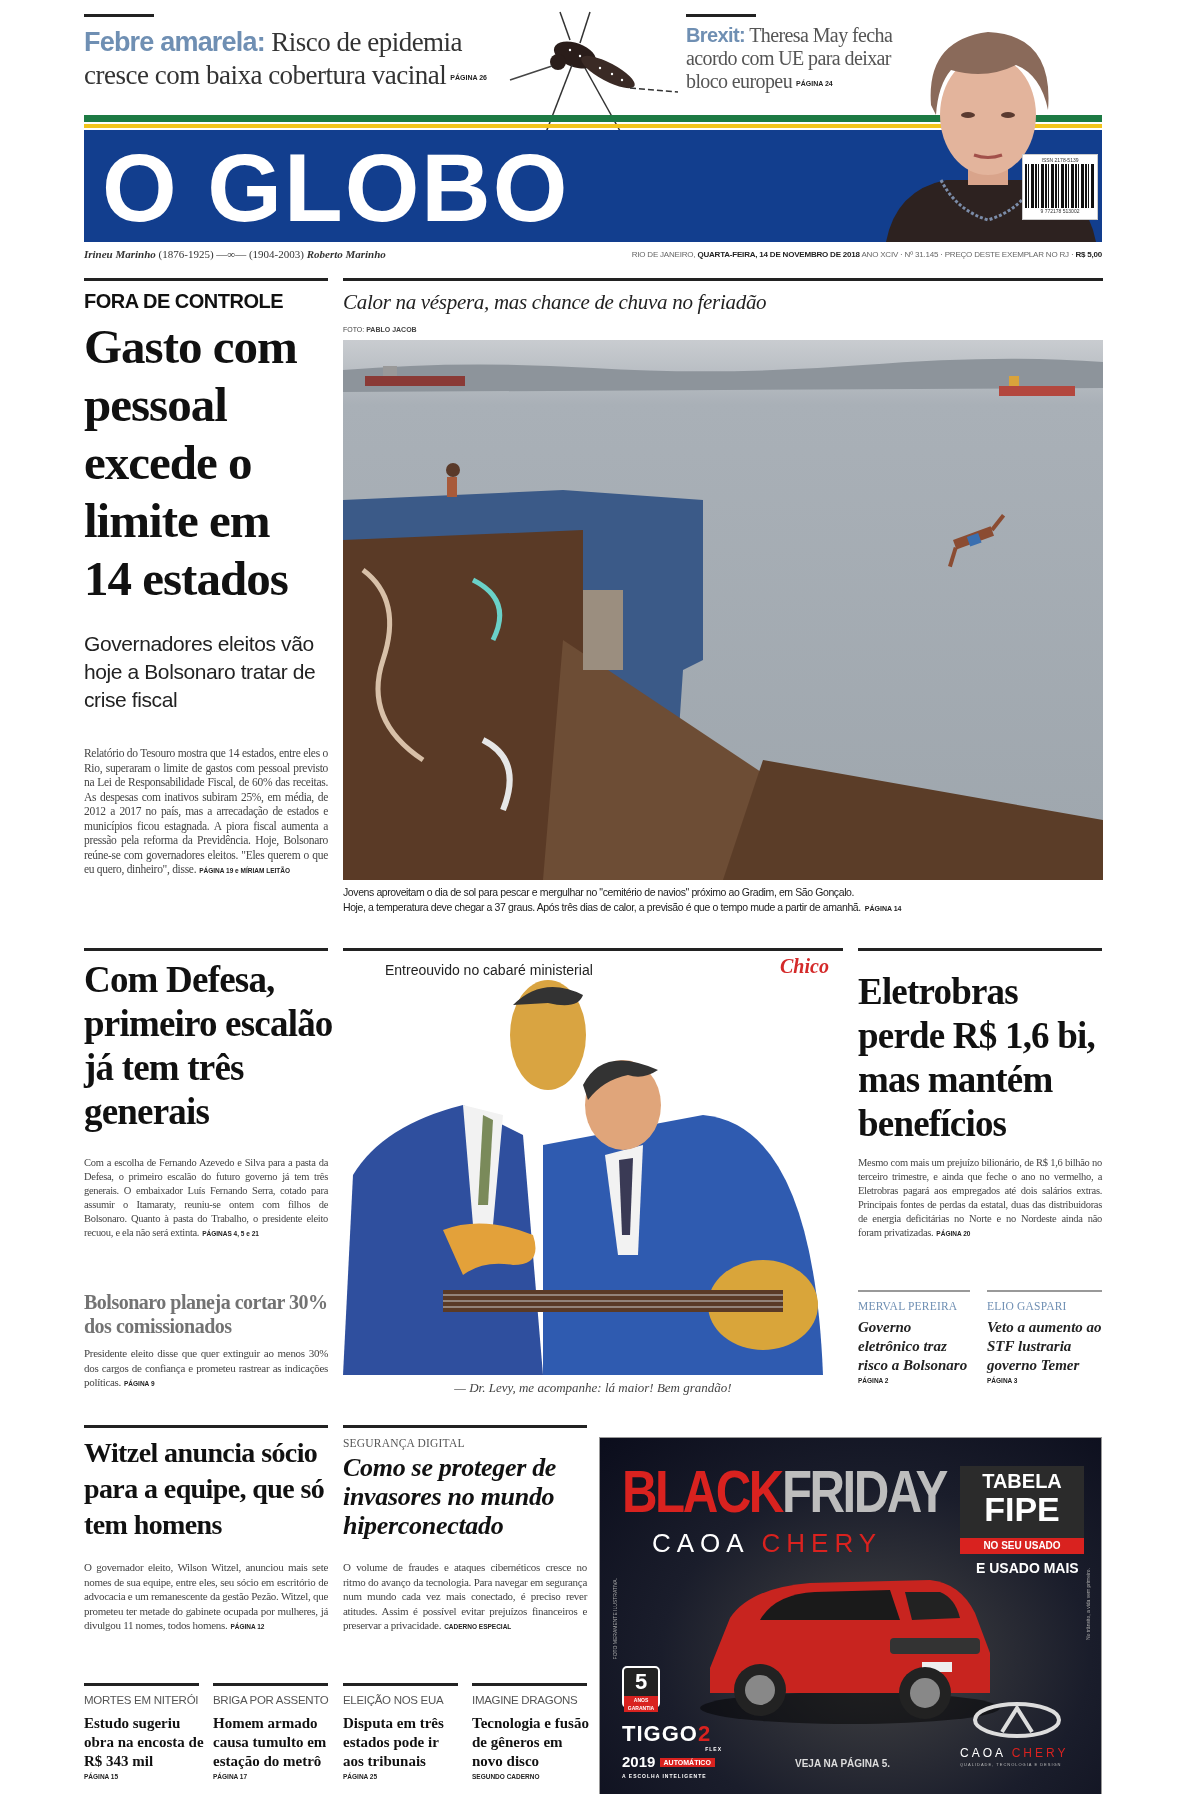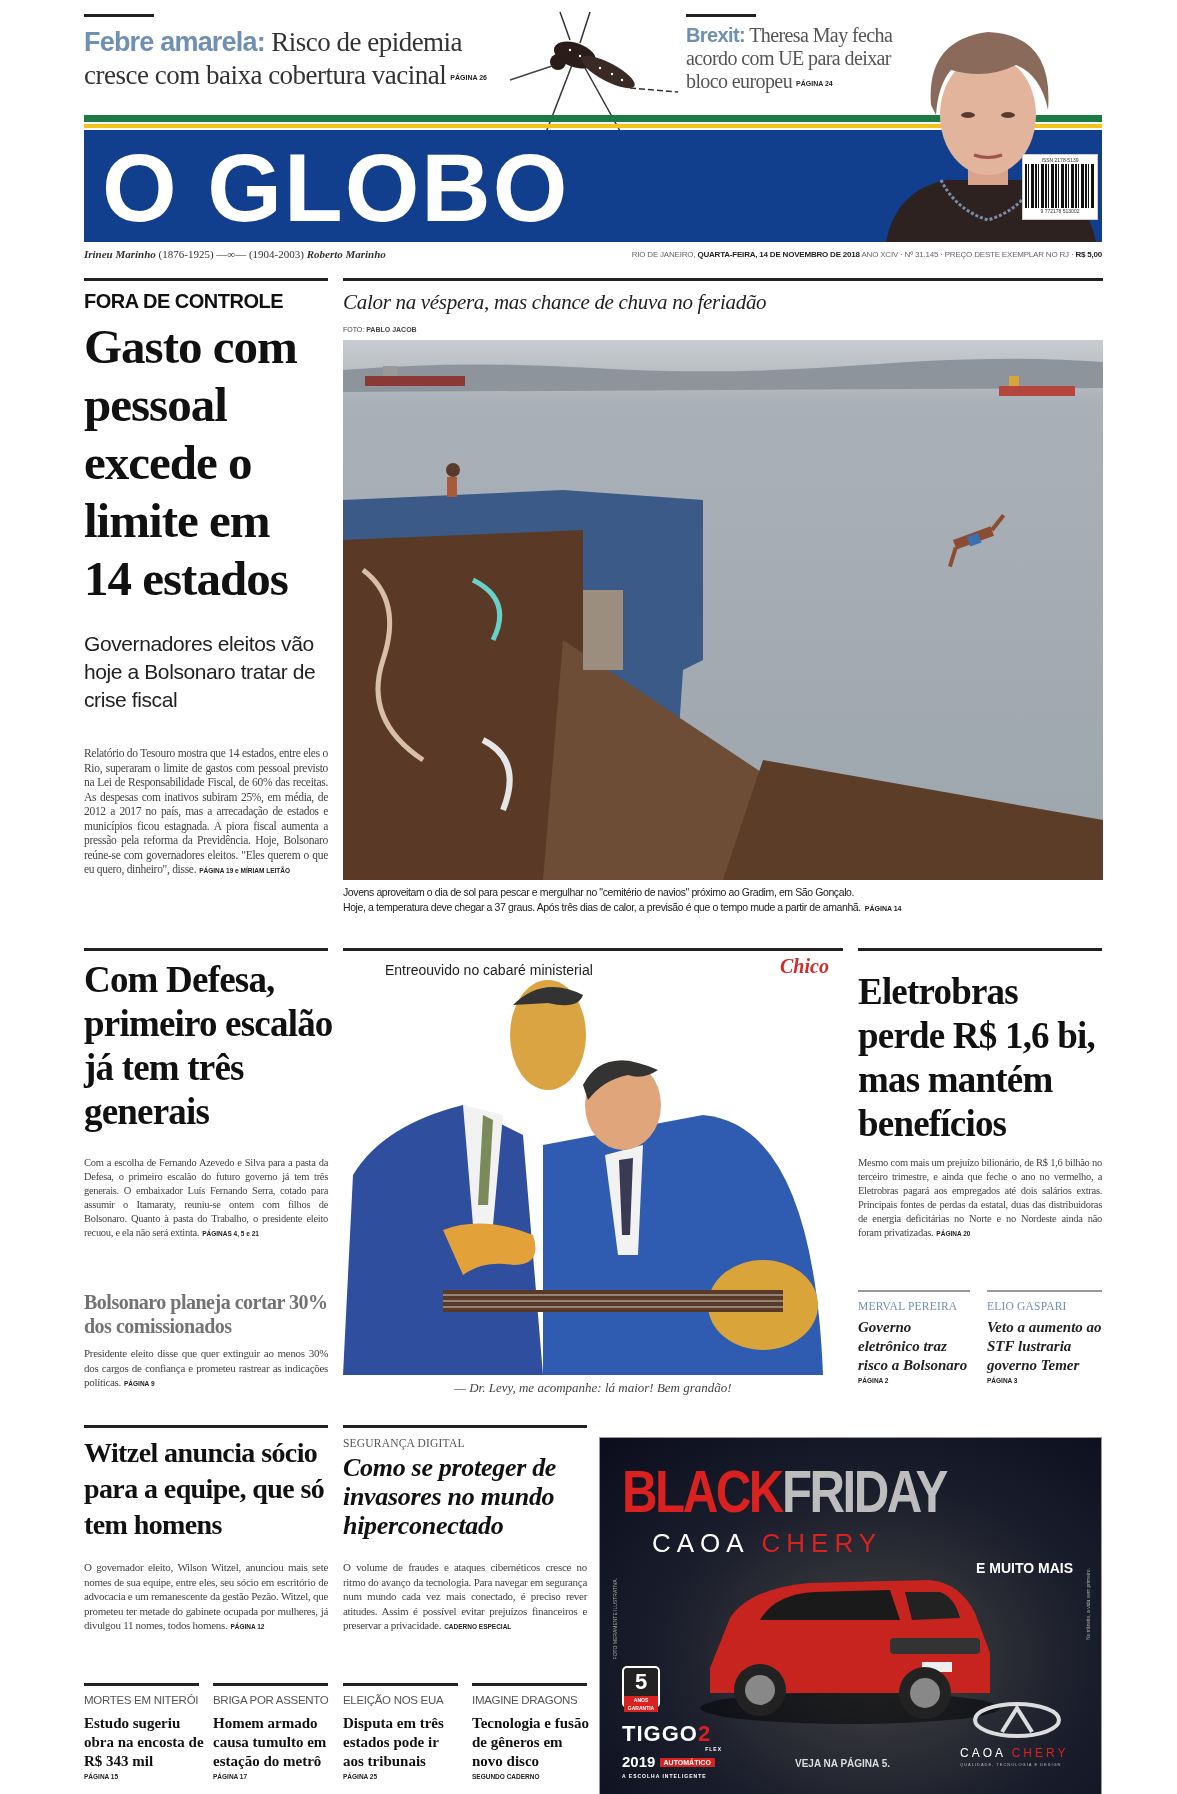--- a/index.html
+++ b/index.html
@@ -303,21 +303,26 @@
 <div class="rule" style="left:472px;top:1683px;width:115px;"></div>
 <div class="abs mini serif" style="left:472px;top:1694px;width:120px;">
   <div class="tag">IMAGINE DRAGONS</div>
   <div class="t">Tecnologia e fusão de gêneros em novo disco</div>
   <div class="p">SEGUNDO CADERNO</div>
 </div>
 
 <div class="abs ad">
   <div class="bf"><span class="b">BLACK</span><span class="f">FRIDAY</span></div>
   <div class="caoa"><span>CAOA</span> <span class="ch">CHERY</span></div>
-  <div class="mais">E MUITO MAIS</div>
+  <div class="fipe">
+    <div class="a">TABELA</div>
+    <div class="b2">FIPE</div>
+    <div class="c">NO SEU USADO</div>
+  </div>
+  <div class="mais">E USADO MAIS</div>
   <svg class="car" viewBox="0 0 310 170">
     <ellipse cx="160" cy="150" rx="150" ry="16" fill="#000" opacity="0.5"></ellipse>
     <path d="M20 110 L40 60 Q60 30 120 25 L240 22 Q270 25 285 55 L300 95 L300 135 L20 135 Z" fill="#c8241f"></path>
     <path d="M70 62 Q85 36 125 34 L200 32 L210 62 Z" fill="#1a1a1a"></path>
     <path d="M215 34 L250 34 Q265 40 270 60 L222 62 Z" fill="#222"></path>
     <rect x="200" y="80" width="90" height="16" rx="4" fill="#333"></rect>
     <rect x="232" y="104" width="30" height="10" fill="#eee"></rect>
     <circle cx="70" cy="132" r="26" fill="#222"></circle>
       <circle cx="70" cy="132" r="15" fill="#888"></circle>
     <circle cx="235" cy="135" r="26" fill="#222"></circle>

